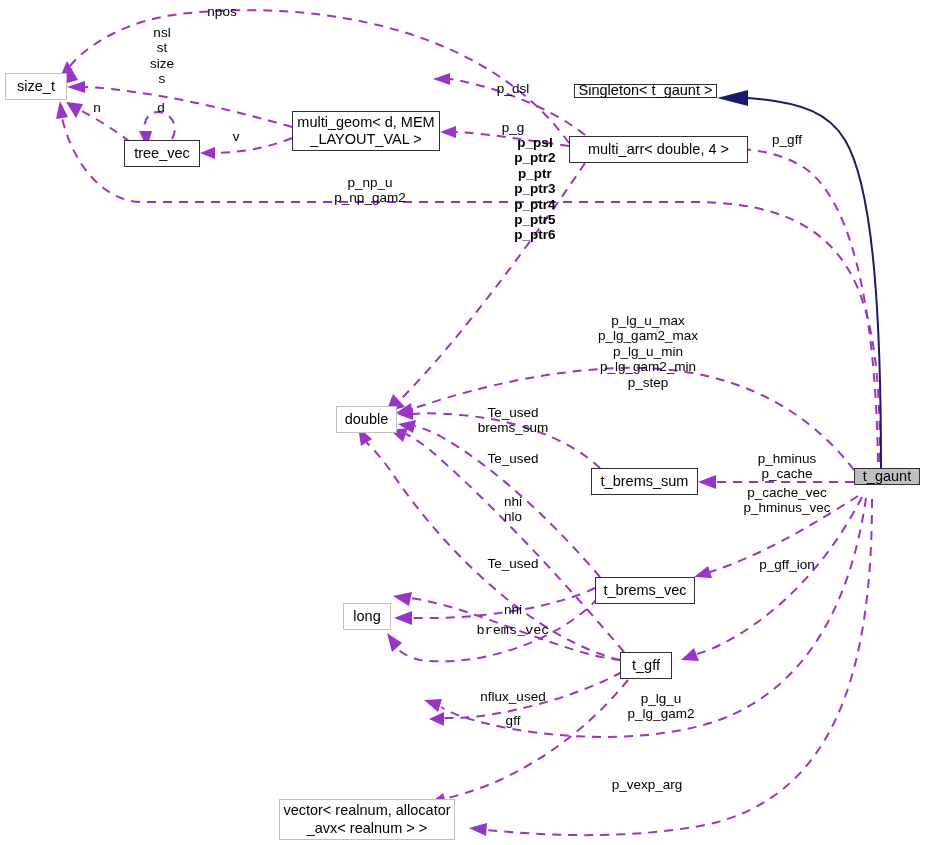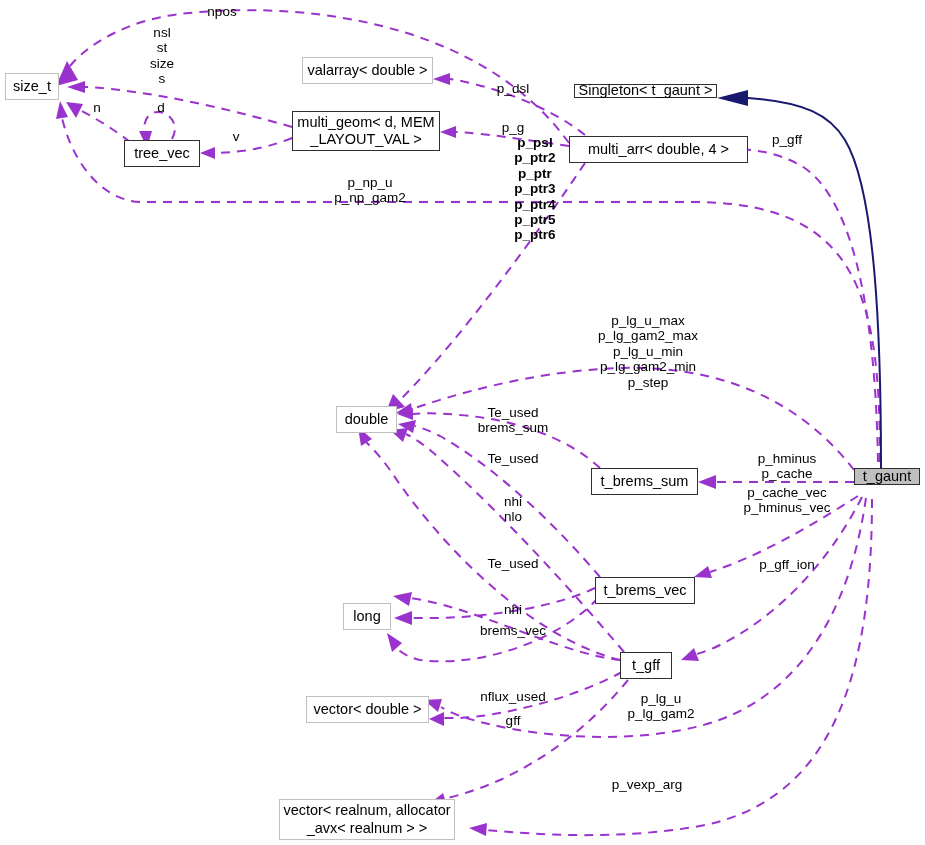--- a/index.html
+++ b/index.html
@@ -202,46 +202,44 @@
       <polygon class="arrow-usage" points="487,823 469,828 486,836"></polygon>
     </g>
 
     <g>
       <path class="edge-path inherit" d="M 881,468 C 881,330 875,190 845,140 C 830,115 805,102 748,98"></path>
       <polygon class="arrow-inherit" points="748,90 717,98 748,106"></polygon>
     </g>
 
   </svg>
 
-  <div class="node-box plain" style="left:5px;top:73px;width:54px;height:27px;">size_t</div>
+  <div class="node-box plain" style="left:5px;top:73px;width:62px;height:27px;">size_t</div>
 
   <div class="node-box strong" style="left:124px;top:140px;width:76px;height:27px;">tree_vec</div>
 
-  <div class="node-box plain" style="left:302px;top:57px;width:131px;height:27px;">valarray&lt; double &gt;</div>
 
   <div class="node-box strong" style="left:292px;top:111px;width:148px;height:40px;">multi_geom&lt; d, MEM
 _LAYOUT_VAL &gt;</div>
 
   <div class="node-box strong" style="left:574px;top:84px;width:143px;height:14px;">Singleton&lt; t_gaunt &gt;</div>
 
   <div class="node-box strong" style="left:569px;top:136px;width:179px;height:27px;">multi_arr&lt; double, 4 &gt;</div>
 
   <div class="node-box plain" style="left:336px;top:406px;width:61px;height:27px;">double</div>
 
   <div class="node-box strong" style="left:591px;top:468px;width:107px;height:27px;">t_brems_sum</div>
 
   <div class="node-box current" style="left:854px;top:468px;width:66px;height:17px;">t_gaunt</div>
 
   <div class="node-box strong" style="left:595px;top:577px;width:100px;height:27px;">t_brems_vec</div>
 
   <div class="node-box plain" style="left:343px;top:603px;width:48px;height:27px;">long</div>
 
   <div class="node-box strong" style="left:620px;top:652px;width:52px;height:27px;">t_gff</div>
 
-  <div class="node-box plain" style="left:306px;top:696px;width:123px;height:27px;">vector&lt; double &gt;</div>
 
   <div class="node-box plain" style="left:279px;top:799px;width:176px;height:41px;">vector&lt; realnum, allocator
 _avx&lt; realnum &gt; &gt;</div>
 
   <div class="edge-label" style="left:222px;top:4px;">npos</div>
   <div class="edge-label" style="left:162px;top:25px;">nsl
 st
 size
 s</div>
   <div class="edge-label" style="left:513px;top:81px;">p_dsl</div>
@@ -269,20 +267,20 @@
   <div class="edge-label" style="left:513px;top:451px;">Te_used</div>
   <div class="edge-label" style="left:787px;top:451px;">p_hminus
 p_cache</div>
   <div class="edge-label" style="left:513px;top:494px;">nhi
 nlo</div>
   <div class="edge-label" style="left:787px;top:485px;">p_cache_vec
 p_hminus_vec</div>
   <div class="edge-label" style="left:513px;top:556px;">Te_used</div>
   <div class="edge-label" style="left:787px;top:557px;">p_gff_ion</div>
   <div class="edge-label" style="left:513px;top:602px;">nhi</div>
-  <div class="edge-label" style="left:513px;top:623px;">brems_vec</div>
+  <div class="edge-label" style="left:513px;top:623px;font-family:Liberation Mono, monospace;">brems_vec</div>
   <div class="edge-label" style="left:513px;top:689px;">nflux_used</div>
   <div class="edge-label" style="left:661px;top:691px;">p_lg_u
 p_lg_gam2</div>
   <div class="edge-label" style="left:513px;top:713px;">gff</div>
   <div class="edge-label" style="left:647px;top:777px;">p_vexp_arg</div>
 
 </div>
 
 </body></html>

